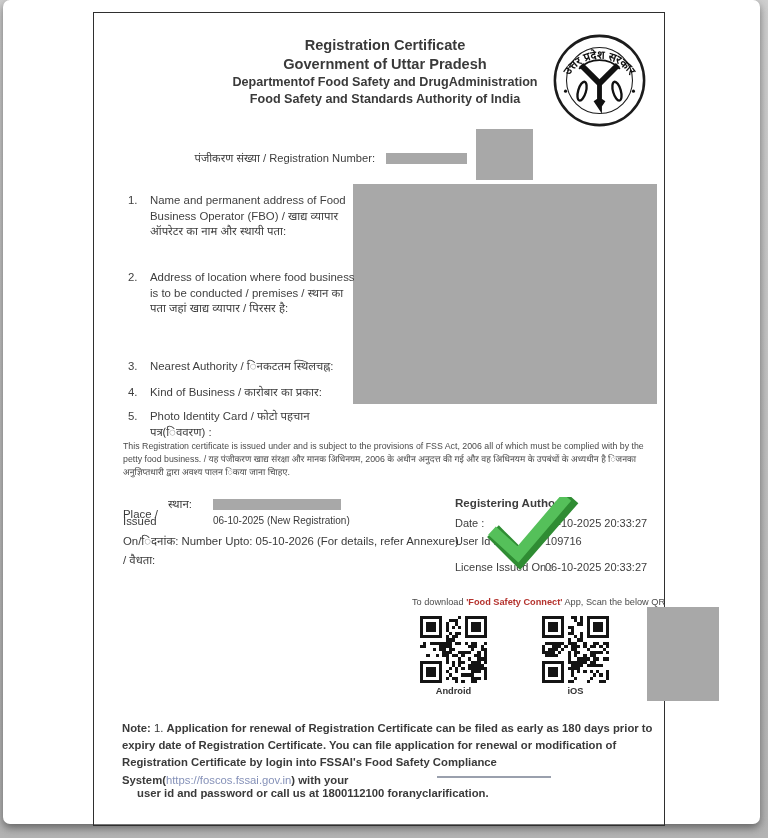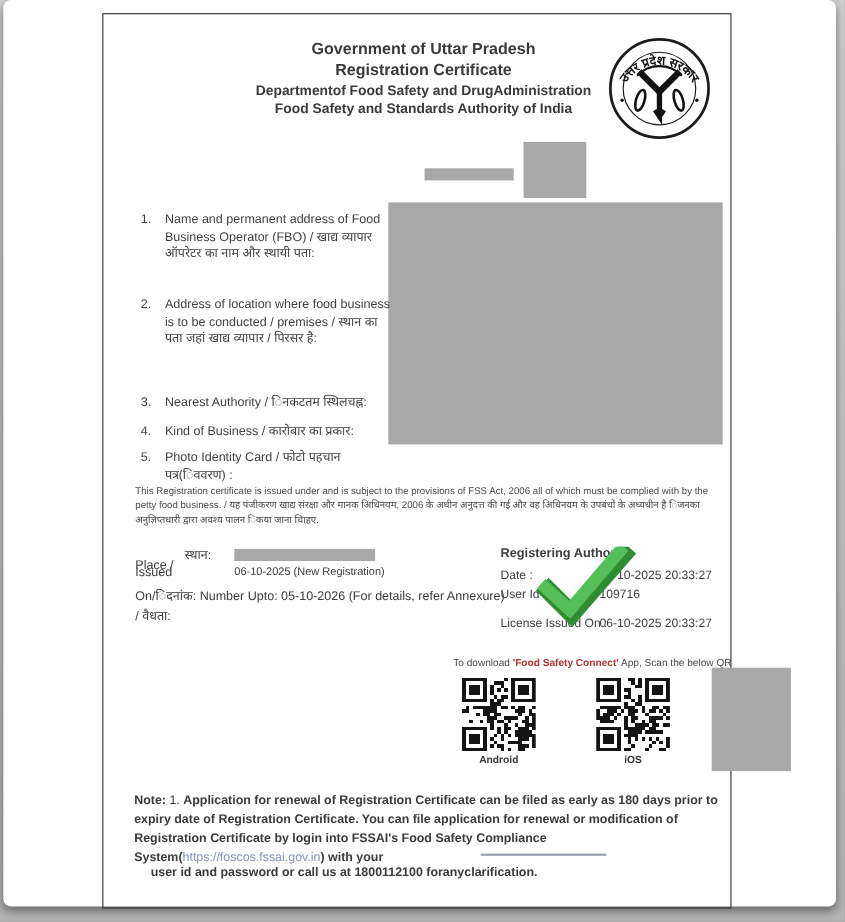--- a/index.html
+++ b/index.html
@@ -72,22 +72,22 @@
 </style>
 </head>
 <body>
 
 <div class="canvas">
   <div class="sheet"></div>
   <div class="frame"></div>
 
 
   <div class="abs" id="titleblock">
+    <span class="t-lg">Registration Certificate</span>
     <span class="t-lg">Government of Uttar Pradesh</span>
-    <span class="t-lg">Registration Certificate</span>
     <span class="t-md">Departmentof Food Safety and DrugAdministration</span>
     <span class="t-md">Food Safety and Standards Authority of India</span>
   </div>
 
   <div class="abs" id="seal">
     <svg viewBox="0 0 100 100" width="97" height="97">
       <circle cx="50" cy="50" r="46" fill="#ffffff" stroke="#1c1c1c" stroke-width="2.6"></circle>
       <circle cx="50" cy="50" r="34" fill="none" stroke="#1c1c1c" stroke-width="1.1"></circle>
       <defs>
           <path id="sealArc" d="M 14,56 A 37,37 0 0 1 86,56"></path>
@@ -99,20 +99,21 @@
       <path d="M50 53 L31 34" stroke="#111" stroke-width="6"></path>
       <path d="M50 53 L69 34" stroke="#111" stroke-width="6"></path>
       <path d="M29 38 A 29 29 0 0 1 71 38" fill="none" stroke="#111" stroke-width="2"></path>
       <ellipse cx="32" cy="61" rx="4" ry="10" fill="none" stroke="#111" stroke-width="2.4" transform="rotate(16 32 61)"></ellipse>
       <ellipse cx="68" cy="61" rx="4" ry="10" fill="none" stroke="#111" stroke-width="2.4" transform="rotate(-16 68 61)"></ellipse>
       <circle cx="15" cy="61" r="1.6" fill="#111"></circle>
         <circle cx="85" cy="61" r="1.6" fill="#111"></circle>
     </svg>
   </div>
 
+  <div class="abs" id="regrow">पंजीकरण संख्या / Registration Number:</div>
   <div class="redact" id="redact-regno"></div>
   <div class="redact" id="redact-photo"></div>
   <div class="redact" id="redact-fbo"></div>
 
   <div class="item" id="item1">
     <span>1.</span>
     <span>Name and permanent address of Food Business Operator (FBO) / खाद्य व्यापार ऑपरेटर का नाम और स्थायी पता:</span>
   </div>
   <div class="item" id="item2">
     <span>2.</span>

